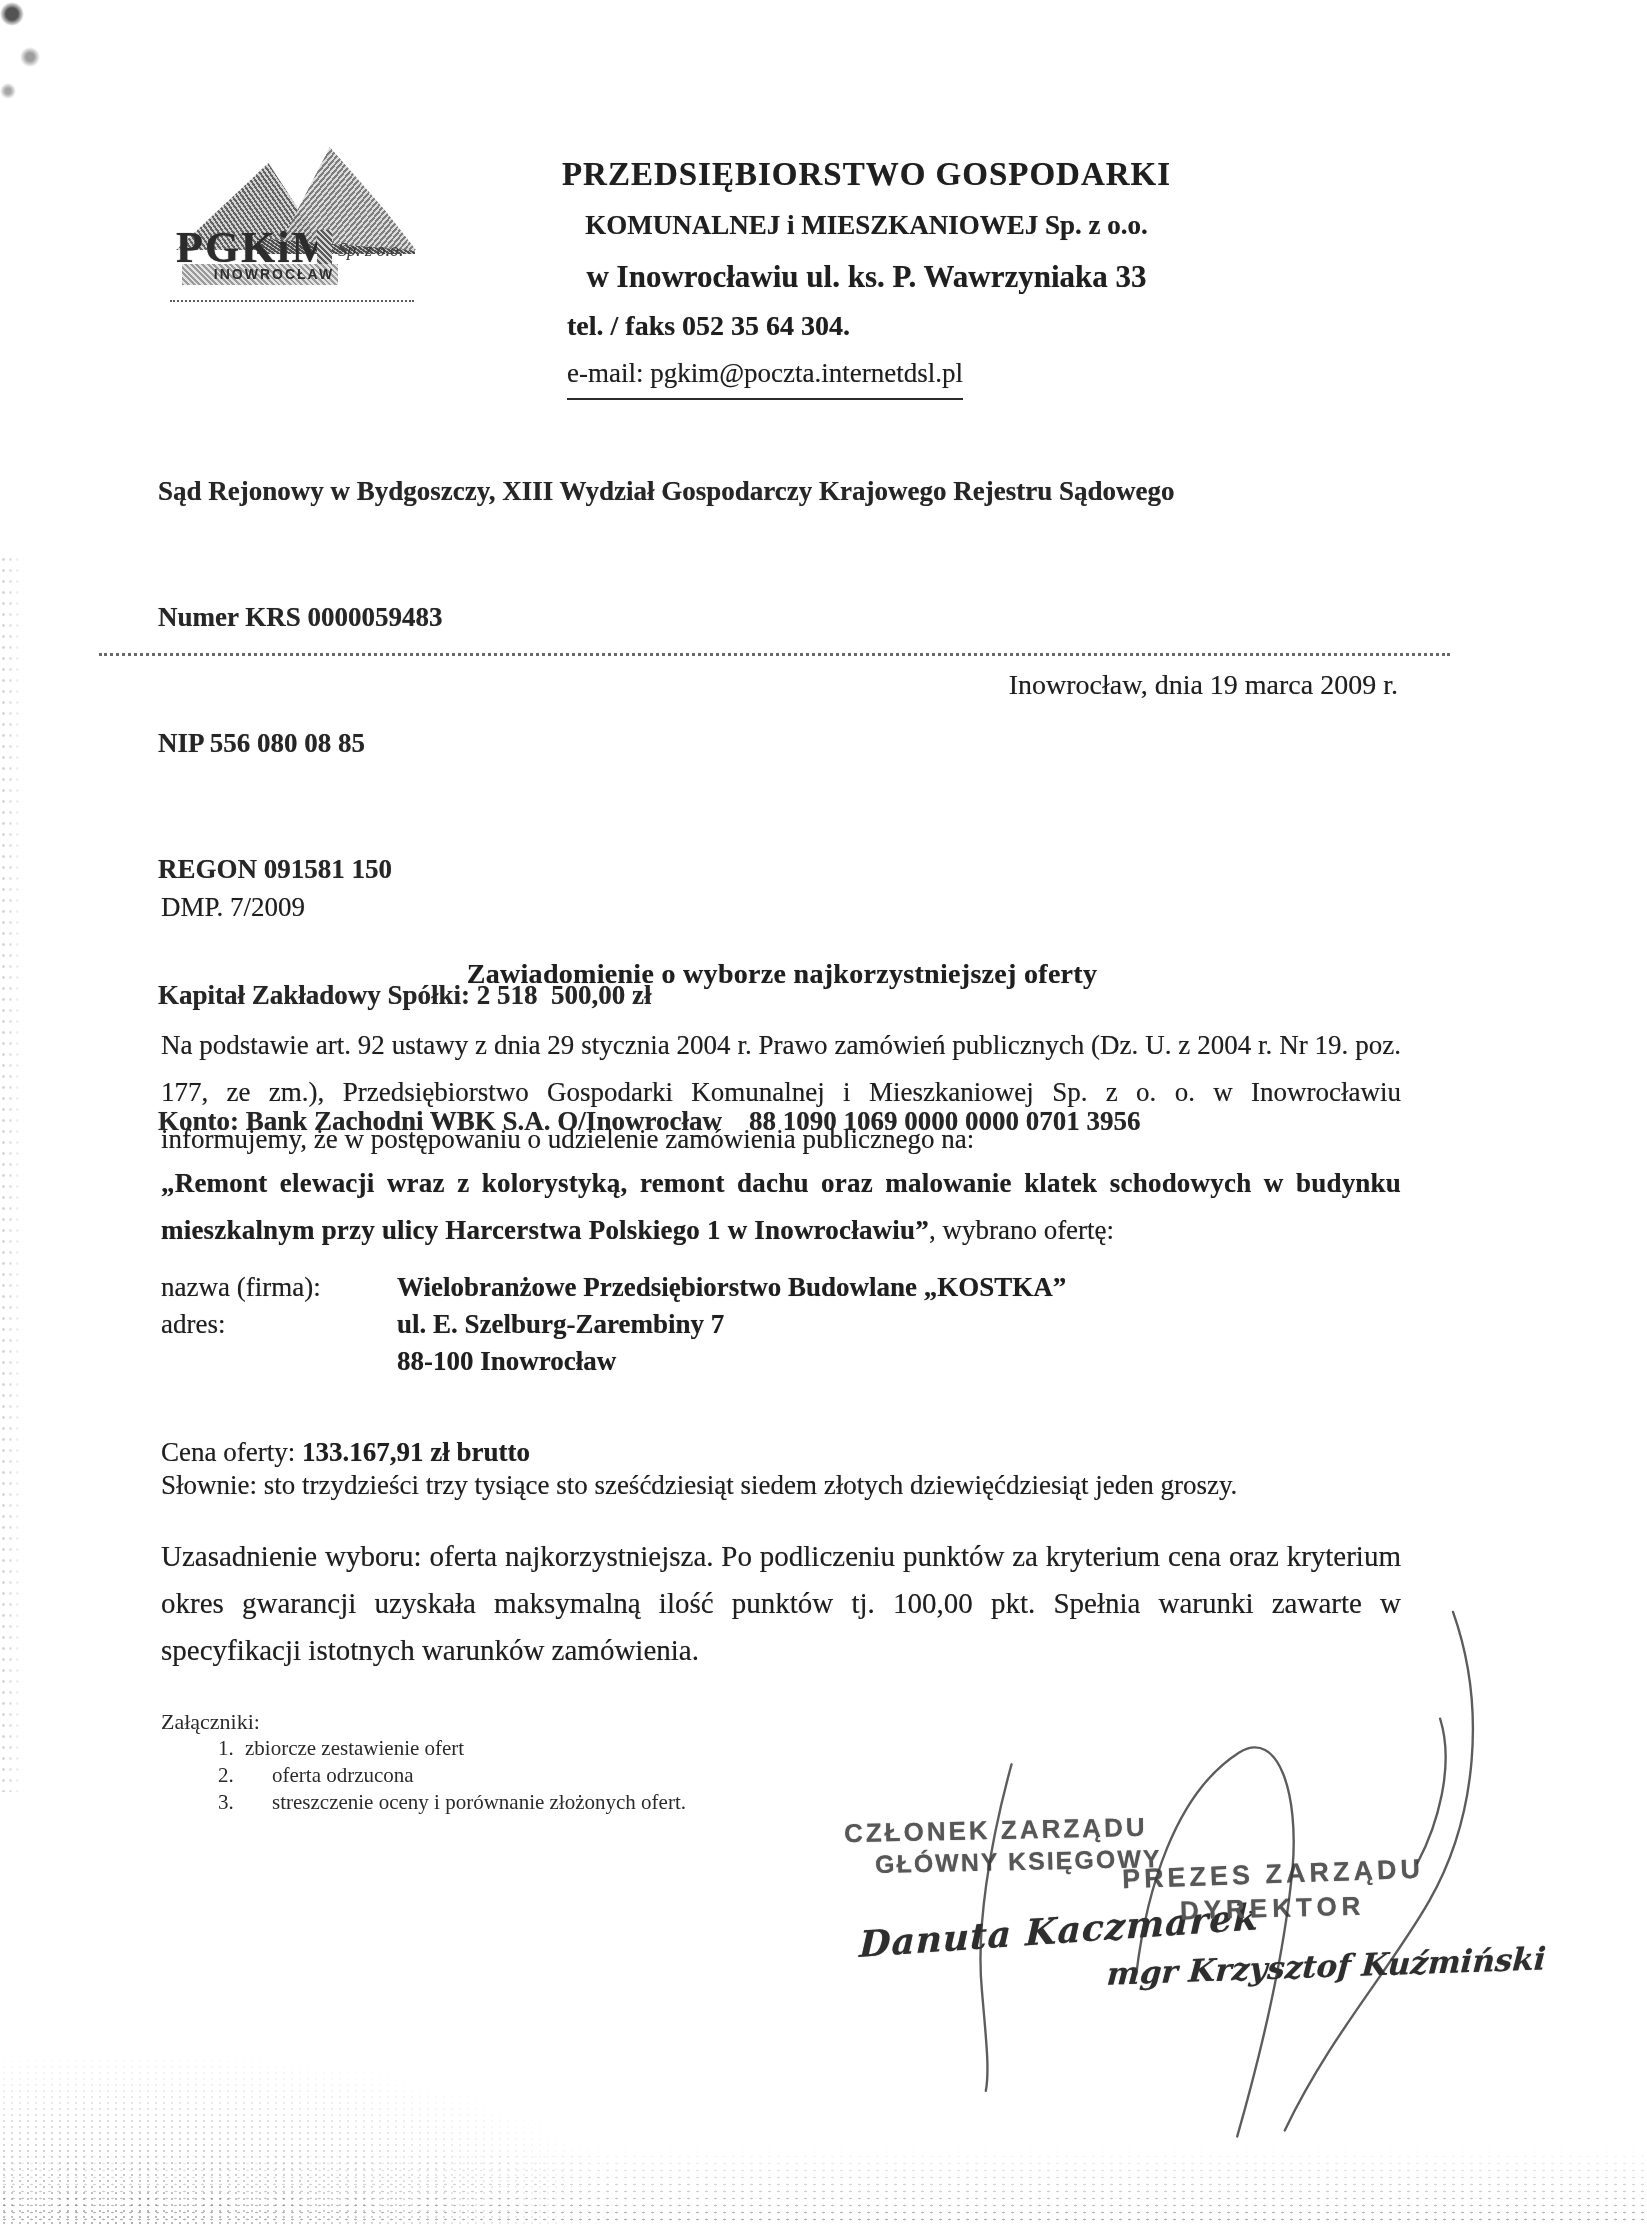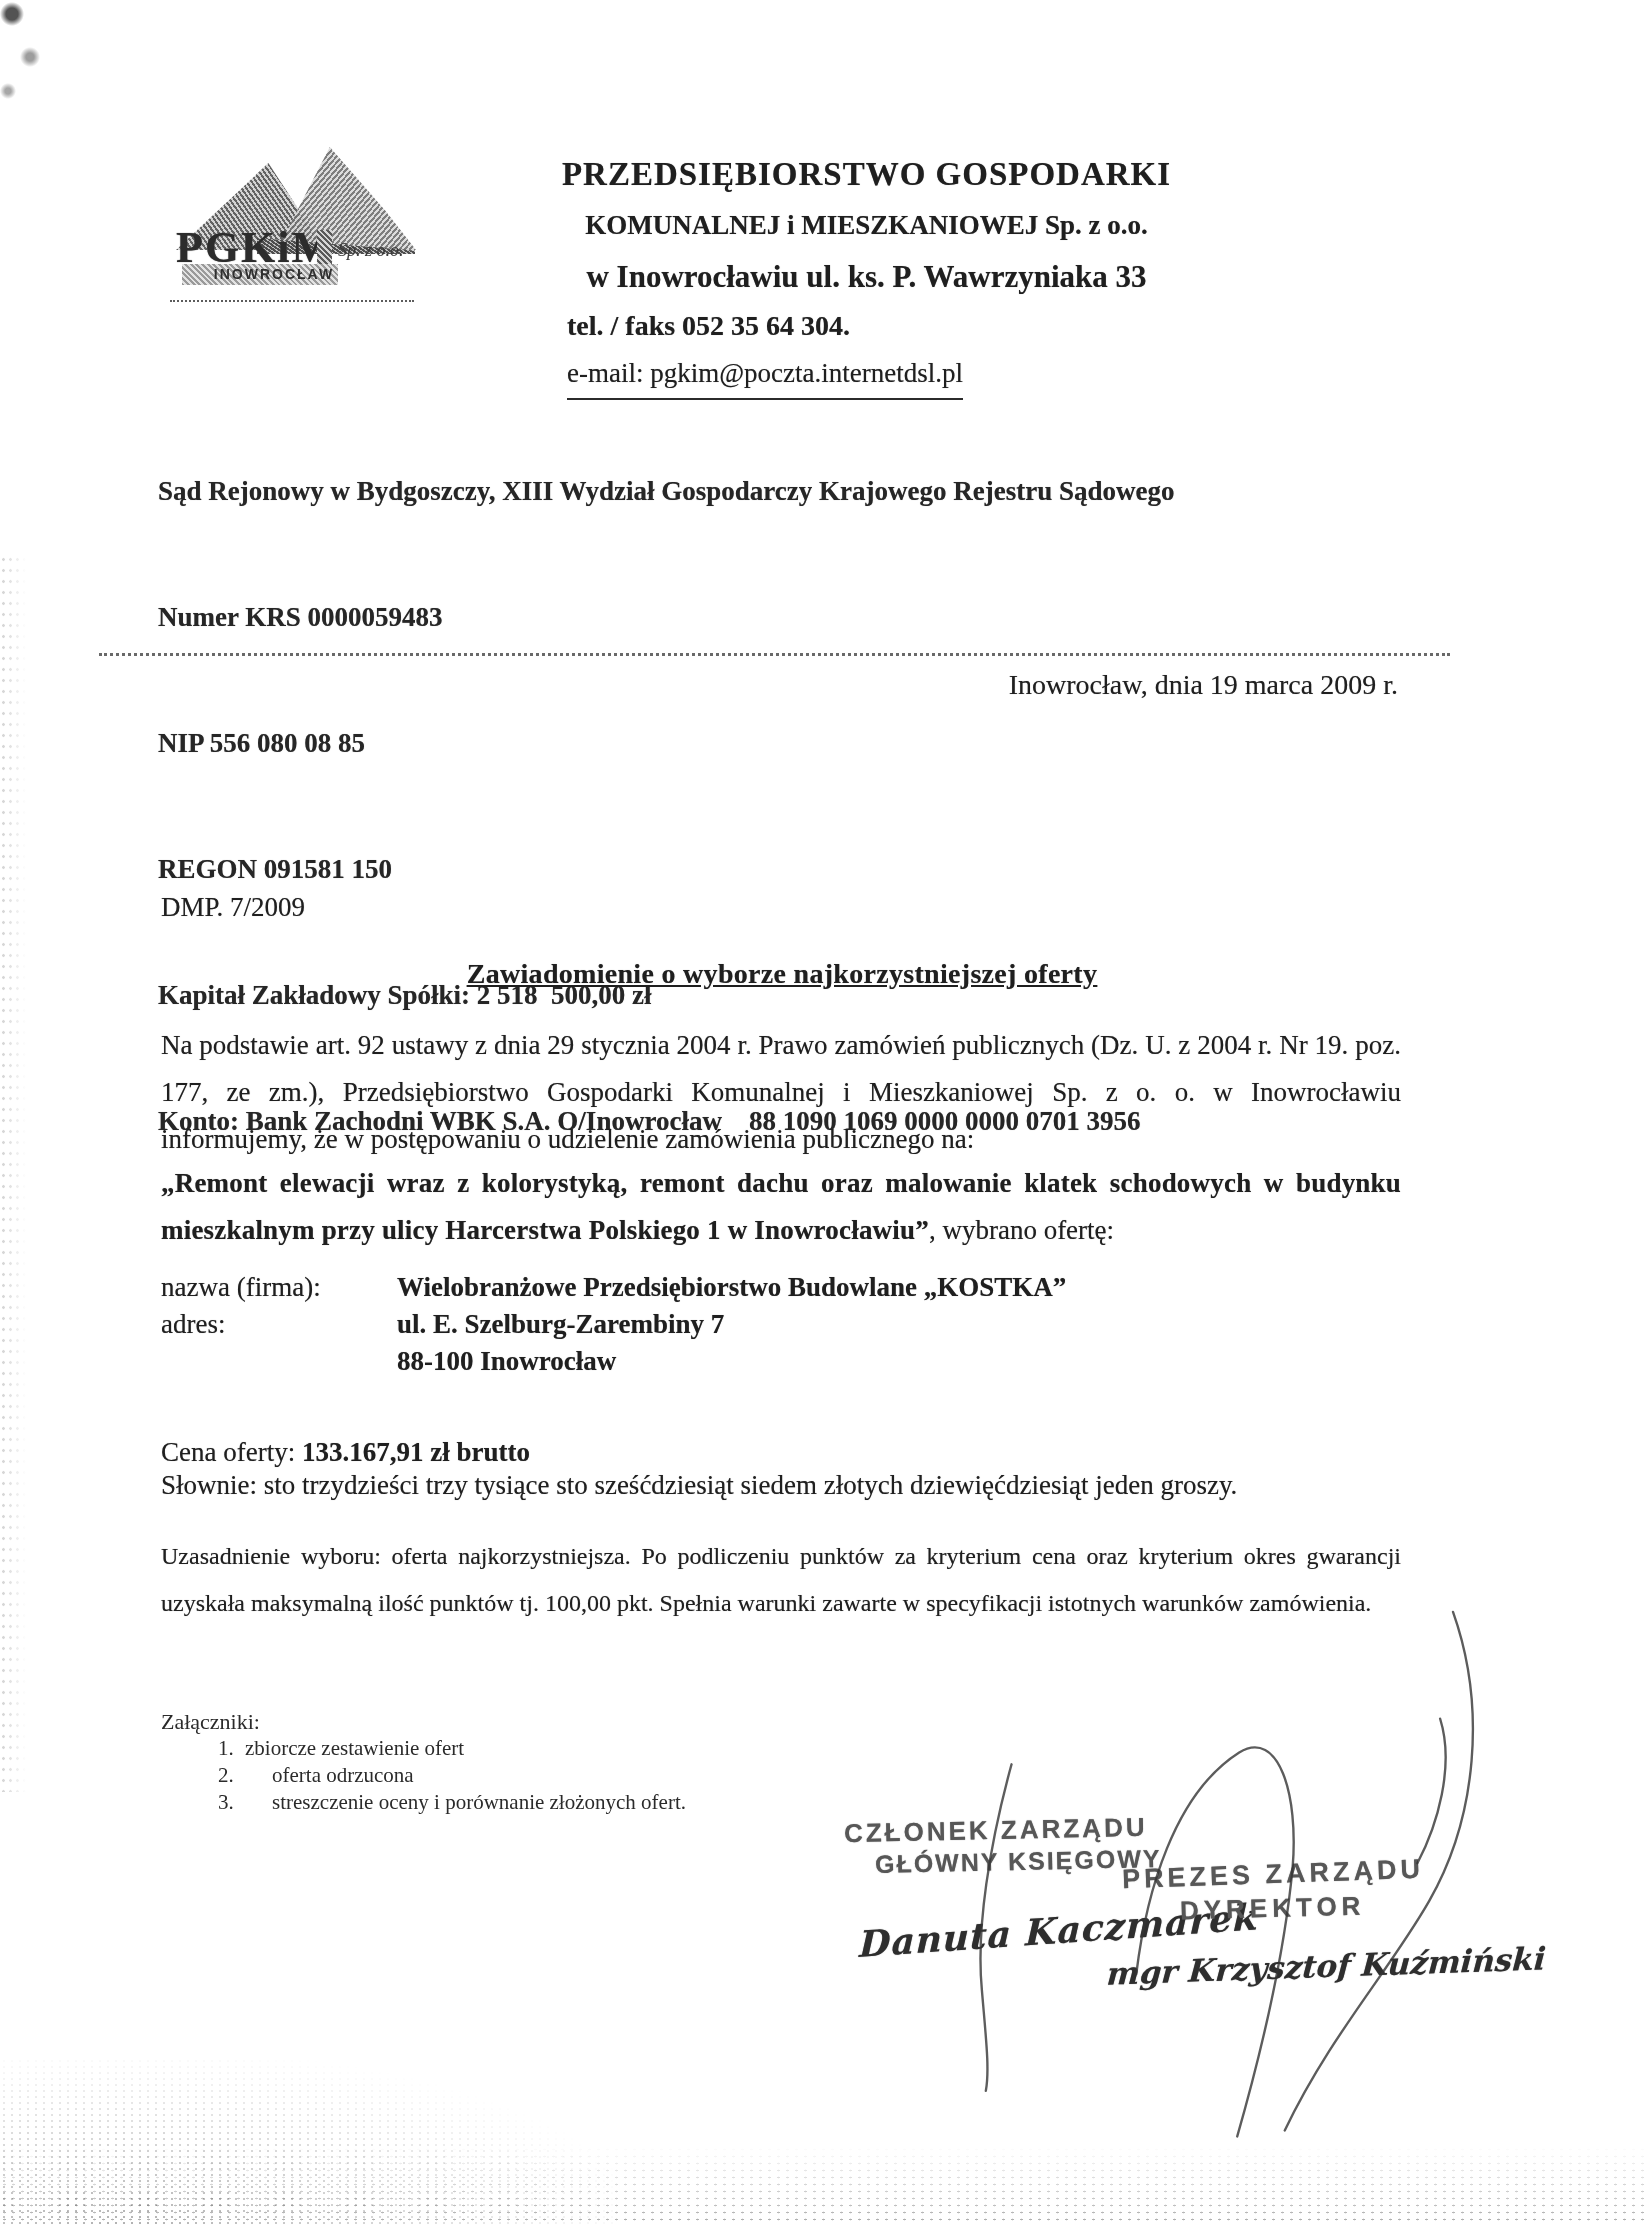--- a/index.html
+++ b/index.html
@@ -42,31 +42,31 @@
   .lh .l5{font-size:27px;padding-left:67px;line-height:46px;}
   .lh .l5 span{border-bottom:2px solid #2b2b2b;padding-bottom:10px;}
   
   .registry{left:158px;top:386px;width:1277px;font-size:27px;font-weight:700;
     line-height:42px;white-space:pre-wrap;color:#262626;}
   
   .sep{left:99px;top:653px;width:1351px;height:0;border-top:3px dotted #4f4f4f;opacity:.85;}
   .date{left:693px;top:669px;width:705px;text-align:right;font-size:28px;}
   
   .ref{left:161px;top:892px;font-size:27px;}
-  .title{left:163px;top:958px;width:1238px;text-align:center;font-size:28px;font-weight:700;letter-spacing:0.3px;text-decoration:underline;}
+  .title{left:163px;top:958px;width:1238px;text-align:center;font-size:28px;font-weight:700;letter-spacing:0.3px;}
   .par{left:161px;top:1022px;width:1240px;font-size:27px;line-height:47px;text-align:justify;}
   .subject{left:161px;top:1160px;width:1240px;font-size:27px;line-height:47px;text-align:justify;}
   .subject .sb{font-weight:700;letter-spacing:0.2px;}
   .offer{left:161px;top:1269px;font-size:27px;line-height:37px;}
   .offer .lbl{display:inline-block;min-width:236px;}
   .offer .val{font-weight:700;}
   .offer .cityrow{padding-left:236px;}
   .price{left:161px;top:1434px;font-size:27px;line-height:37px;}
   .words{left:161px;top:1470px;width:1257px;font-size:27px;}
-  .just{left:161px;top:1533px;width:1240px;font-size:24px;line-height:47px;text-align:justify;}
+  .just{left:161px;top:1533px;width:1240px;font-size:29px;line-height:47px;text-align:justify;}
   
   .atts{left:161px;top:1708px;font-size:21px;line-height:27px;color:#2b2b2b;}
   .atts .hdr{font-size:22px;}
   .atts .item{padding-left:57px;}
   .atts .num{display:inline-block;min-width:27px;}
   .atts .wide .txt{margin-left:27px;}
   
   .stamp{font-family:"Liberation Sans",sans-serif;font-weight:700;color:#575757;
     text-shadow:0 0 1px rgba(90,90,90,.7);white-space:nowrap;}
   .s-l1{left:844px;top:1815px;font-size:26px;letter-spacing:3px;transform:rotate(-1.2deg);}

